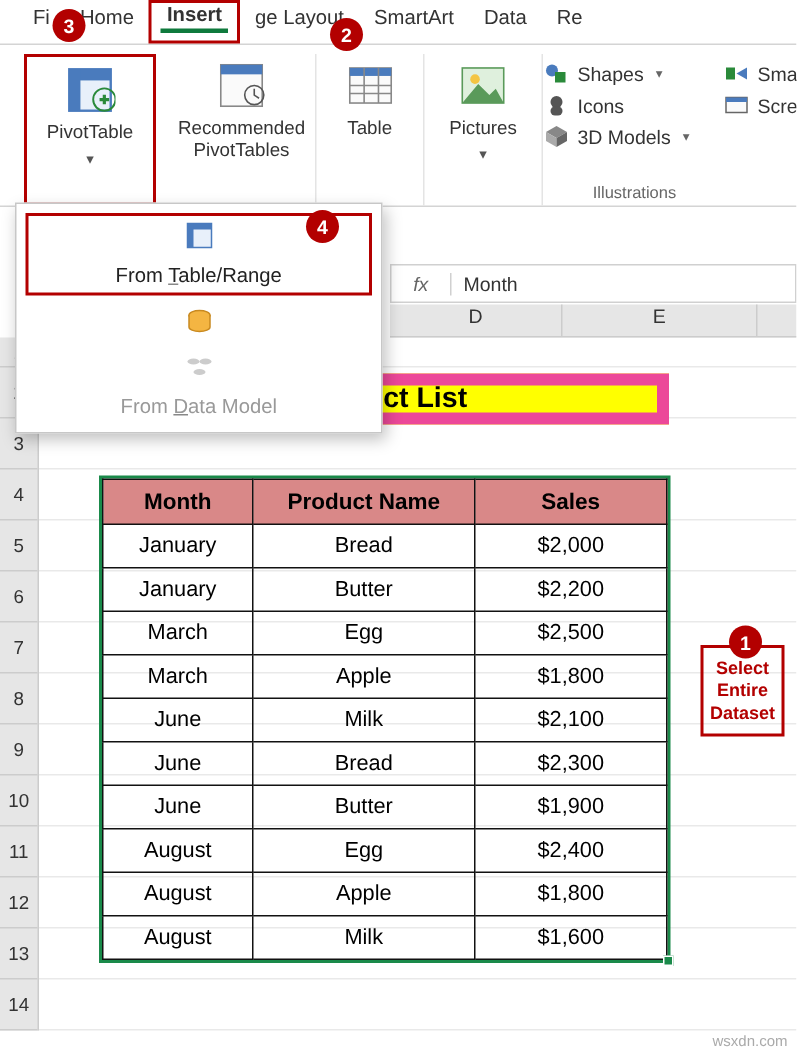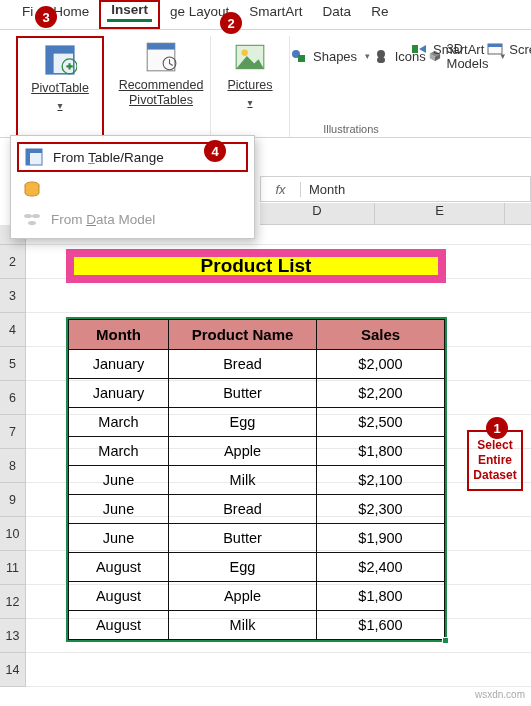--- a/index.html
+++ b/index.html
@@ -7,34 +7,34 @@
     
     .ribbon-tabs { display: flex; height: 30px; padding: 0 12px; border-bottom: 1px solid #d4d4d4; background: #fff; }
     .ribbon-tab { padding: 4px 10px; color: #333; font-size: 13.5px; position: relative; }
     .ribbon-tab.active { font-weight: 600; }
     .ribbon-tab.active::after { content:""; position:absolute; left:6px; right:6px; bottom:-1px; height:3px; background:#0f7a3d; }
     .insert-wrap { border: 2.5px solid #b30000; padding: 0; }
     
     .ribbon-body { display:flex; height: 108px; border-bottom: 1px solid #d4d4d4; background:#fff; padding: 6px 0 0 8px; }
     .grp { display:flex; flex-direction:column; align-items:center; padding: 0 8px; border-right: 1px solid #e4e4e4; position: relative; }
     .grp.noborder { border-right:none; }
-    .big-btn { display:flex; flex-direction:column; align-items:center; justify-content:flex-start; width: 82px; height: 92px; padding-top:4px; color:#333; font-size: 12.5px; text-align:center; line-height:1.2;text-decoration:underline; }
+    .big-btn { display:flex; flex-direction:column; align-items:center; justify-content:flex-start; width: 82px; height: 92px; padding-top:4px; color:#333; font-size: 12.5px; text-align:center; line-height:1.2; }
     .big-btn .lbl { margin-top: 2px; }
     .pivot-wrap { border: 2.5px solid #b30000; padding: 1px 1px 4px 1px; }
     .caret-down { display:inline-block; width:8px; height:8px; margin-top:2px; }
     .caret-down::before { content:"▾"; font-size:10px; color:#555; }
     .big-btn svg { width: 34px; height: 34px; margin-bottom: 2px;}
     .grp-label { position:absolute; bottom:2px; left:0; right:0; text-align:center; font-size:11px; color:#666; }
     
     .small-item { display:flex; align-items:center; gap:6px; font-size:13px; color:#333; padding: 1px 0; }
     .small-item svg { width:16px; height:16px; }
-    .small-col { display:flex; flex-direction:row; gap:3px; padding-top:4px; }
+    .small-col { display:flex; flex-direction:column; gap:3px; padding-top:4px; }
     
     .dropdown { position:absolute; top:135px; left:10px; width:245px; background:#fff; border:1px solid #c7c7c7; box-shadow: 2px 4px 10px rgba(0,0,0,.25); z-index:90; padding: 4px 0; }
-    .dropdown .item { display:flex; align-items:center; gap:10px; padding: 6px 12px; font-size:13.5px; color:#222; }
+    .dropdown .item { display:flex; align-items:center; gap:10px; padding: 6px 12px; font-size:13.5px; color:#222;flex-direction:column; }
     .dropdown .item u { text-decoration: underline; text-decoration-color:#888; }
     .dropdown .item.hl { border:2.5px solid #b30000; margin:2px 6px; padding: 4px 6px; }
     .dropdown .item svg, .dropdown .item .ico { width:18px; height:18px; flex:0 0 18px; }
     
     .fbar { position:absolute; top:176px; left:260px; right:0; height:26px; border:1px solid #d0d0d0; display:flex; align-items:center; }
     .fbar .fx { width:40px; text-align:center; font-style: italic; color:#666; border-right:1px solid #d0d0d0; }
     .fbar .val { padding:0 8px; color:#333; }
     
     .colhdr { position:absolute; top:203px; left:260px; right:0; height:22px; background:#e6e6e6; border-bottom:1px solid #ccc; display:flex;}
     .colhdr div { width:120px; text-align:center; font-size:13px; color:#333; border-right:1px solid #ccc;}
@@ -101,20 +101,33 @@
   <div class="grp">
     <div class="big-btn">
       <svg viewBox="0 0 32 32">
           <rect x="3" y="3" width="26" height="26" fill="#fafafa" stroke="#888"></rect>
           <rect x="3" y="3" width="26" height="6" fill="#4a7bbd"></rect>
           <circle cx="24" cy="22" r="6" fill="none" stroke="#555" stroke-width="1"></circle>
           <path d="M24 18 v4 l3 2" stroke="#555" stroke-width="1" fill="none"></path>
         </svg>
       <span class="lbl">Recommended</span>
       <span>PivotTables</span>
+    </div>
+  </div>
+  <div class="grp">
+    <div class="big-btn" style="width:55px">
+      <svg viewBox="0 0 32 32">
+          <rect x="3" y="5" width="26" height="22" fill="#fafafa" stroke="#888"></rect>
+          <rect x="3" y="5" width="26" height="5" fill="#4a7bbd"></rect>
+          <line x1="12" y1="5" x2="12" y2="27" stroke="#888"></line>
+          <line x1="21" y1="5" x2="21" y2="27" stroke="#888"></line>
+          <line x1="3" y1="16" x2="29" y2="16" stroke="#888"></line>
+          <line x1="3" y1="21" x2="29" y2="21" stroke="#888"></line>
+        </svg>
+      <span class="lbl">Table</span>
     </div>
   </div>
   <div class="grp">
     <div class="big-btn" style="width:62px">
       <svg viewBox="0 0 32 32">
           <rect x="3" y="5" width="26" height="22" fill="#dff0dd" stroke="#5a9a5a"></rect>
           <circle cx="11" cy="12" r="3" fill="#f4c542"></circle>
           <path d="M3 27 L13 15 L20 22 L24 18 L29 27 Z" fill="#5a9a5a"></path>
         </svg>
       <span class="lbl">Pictures</span>

